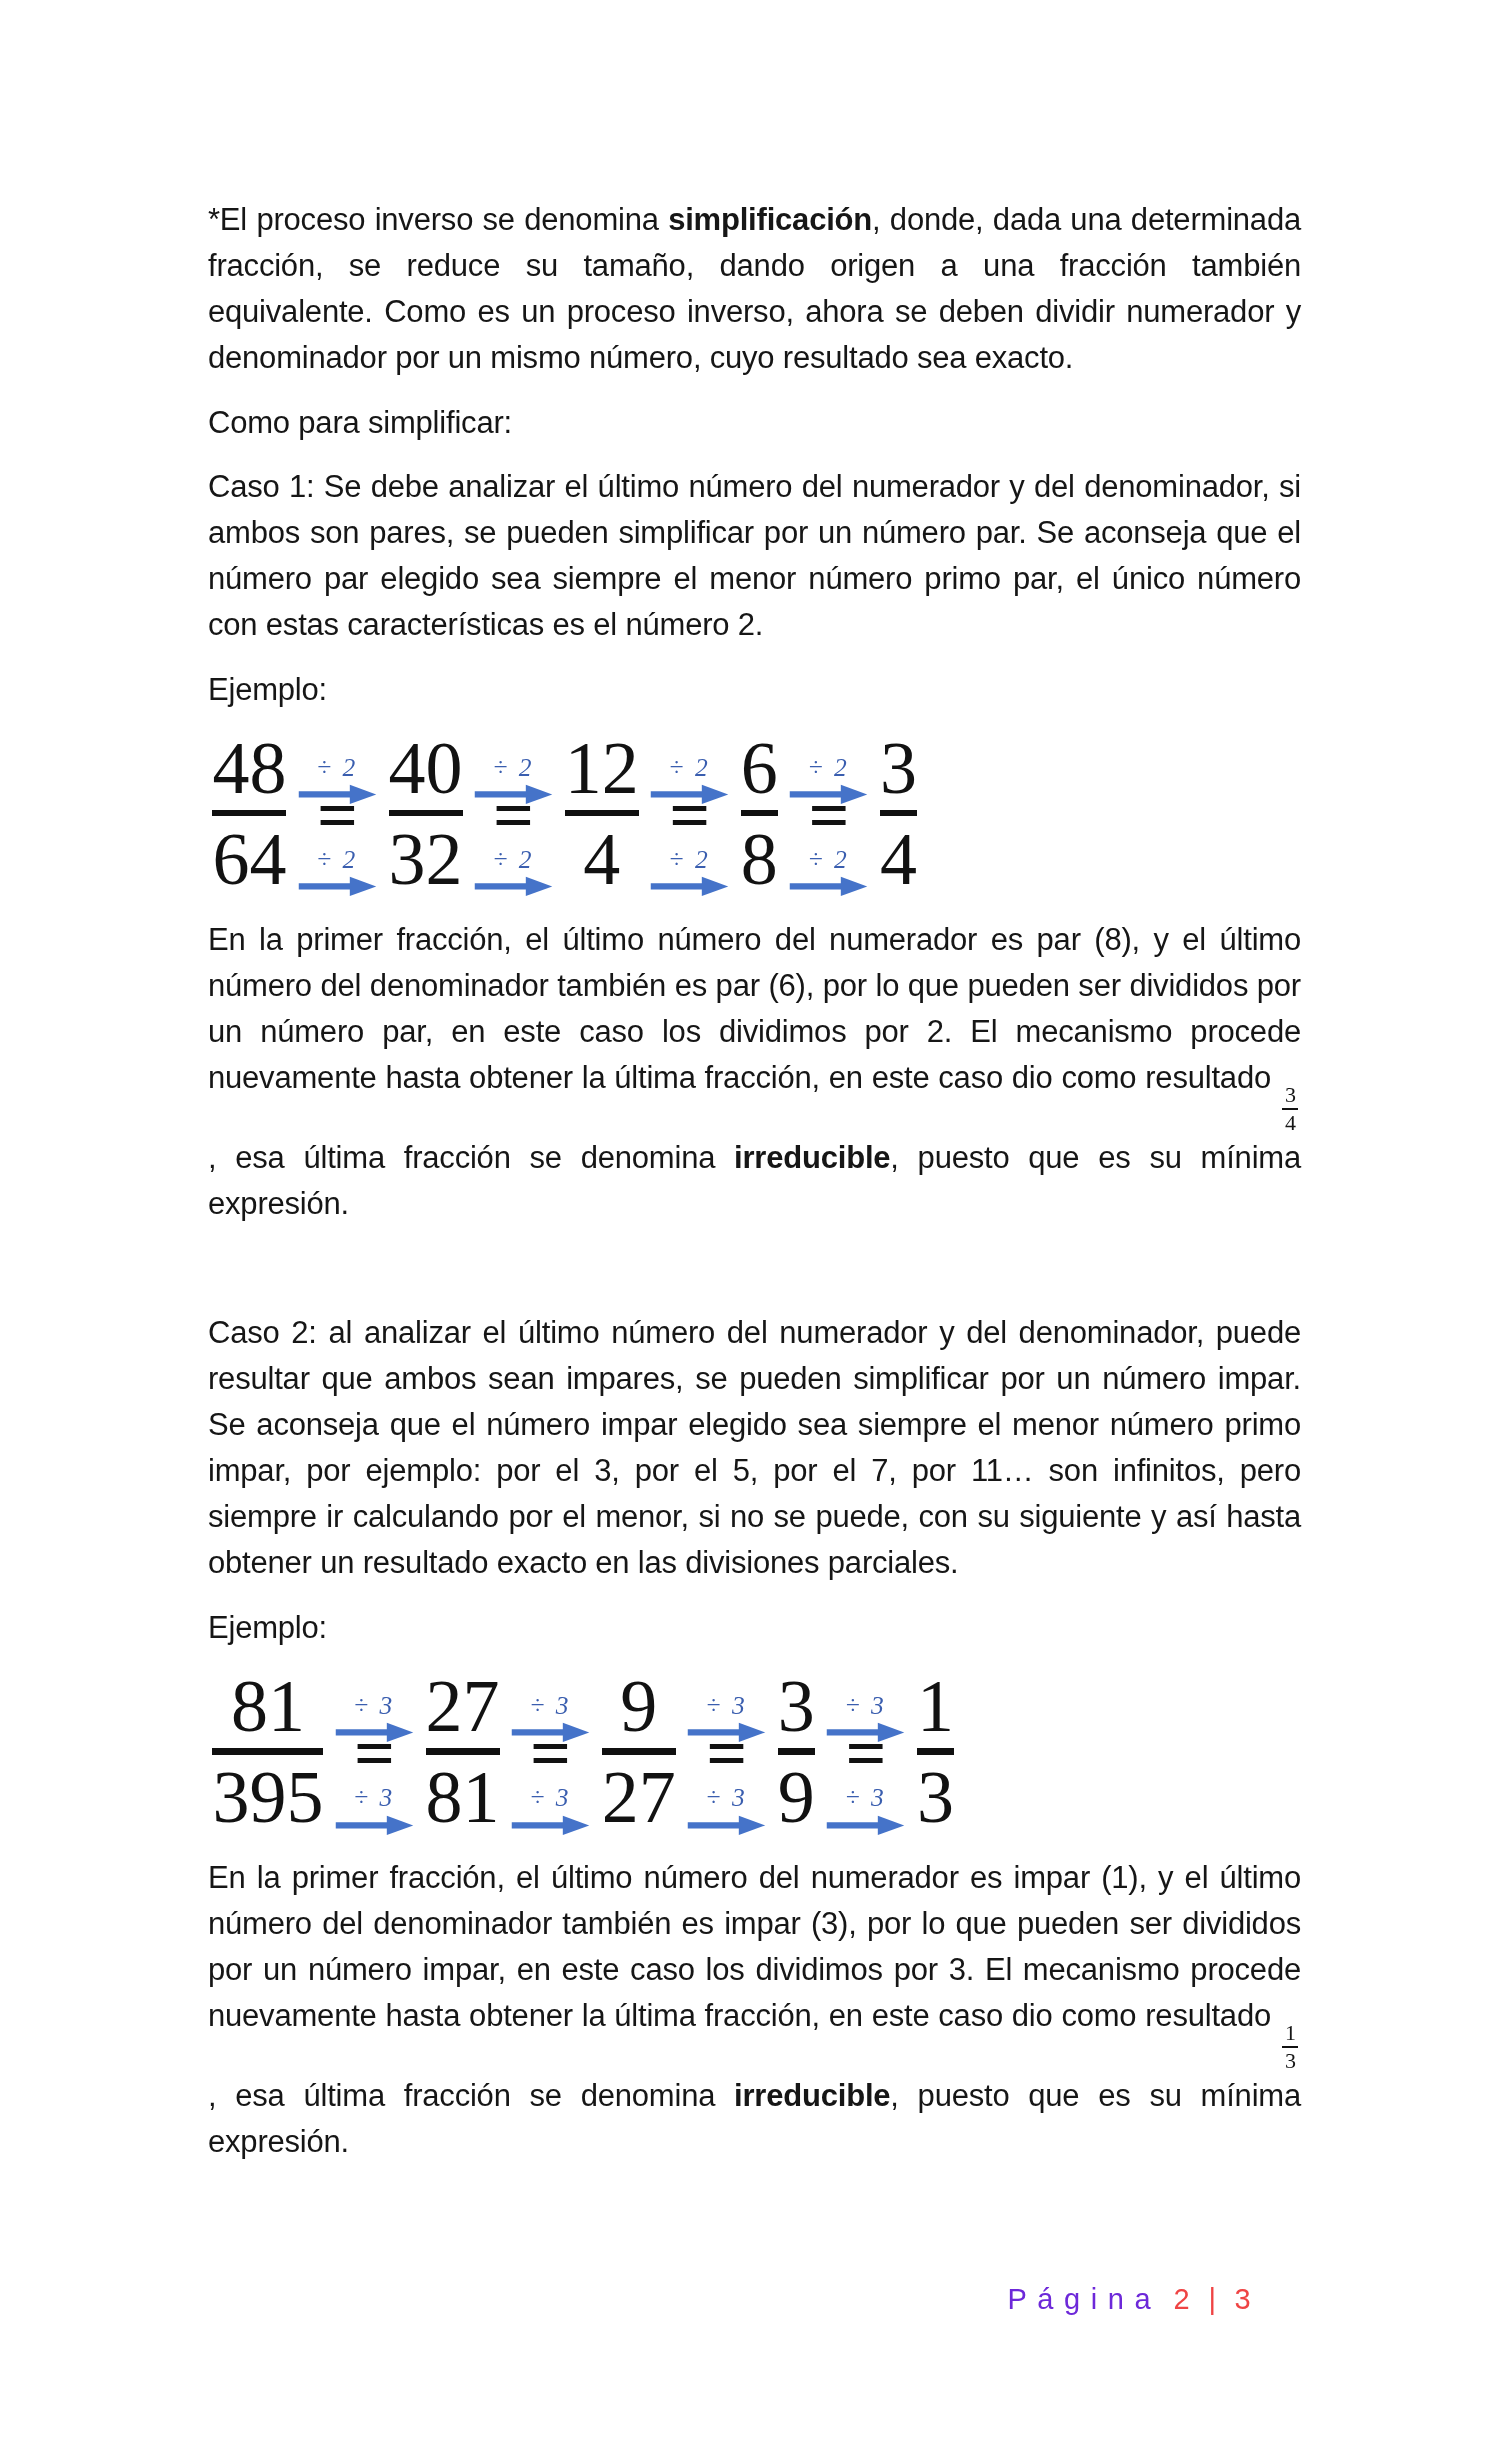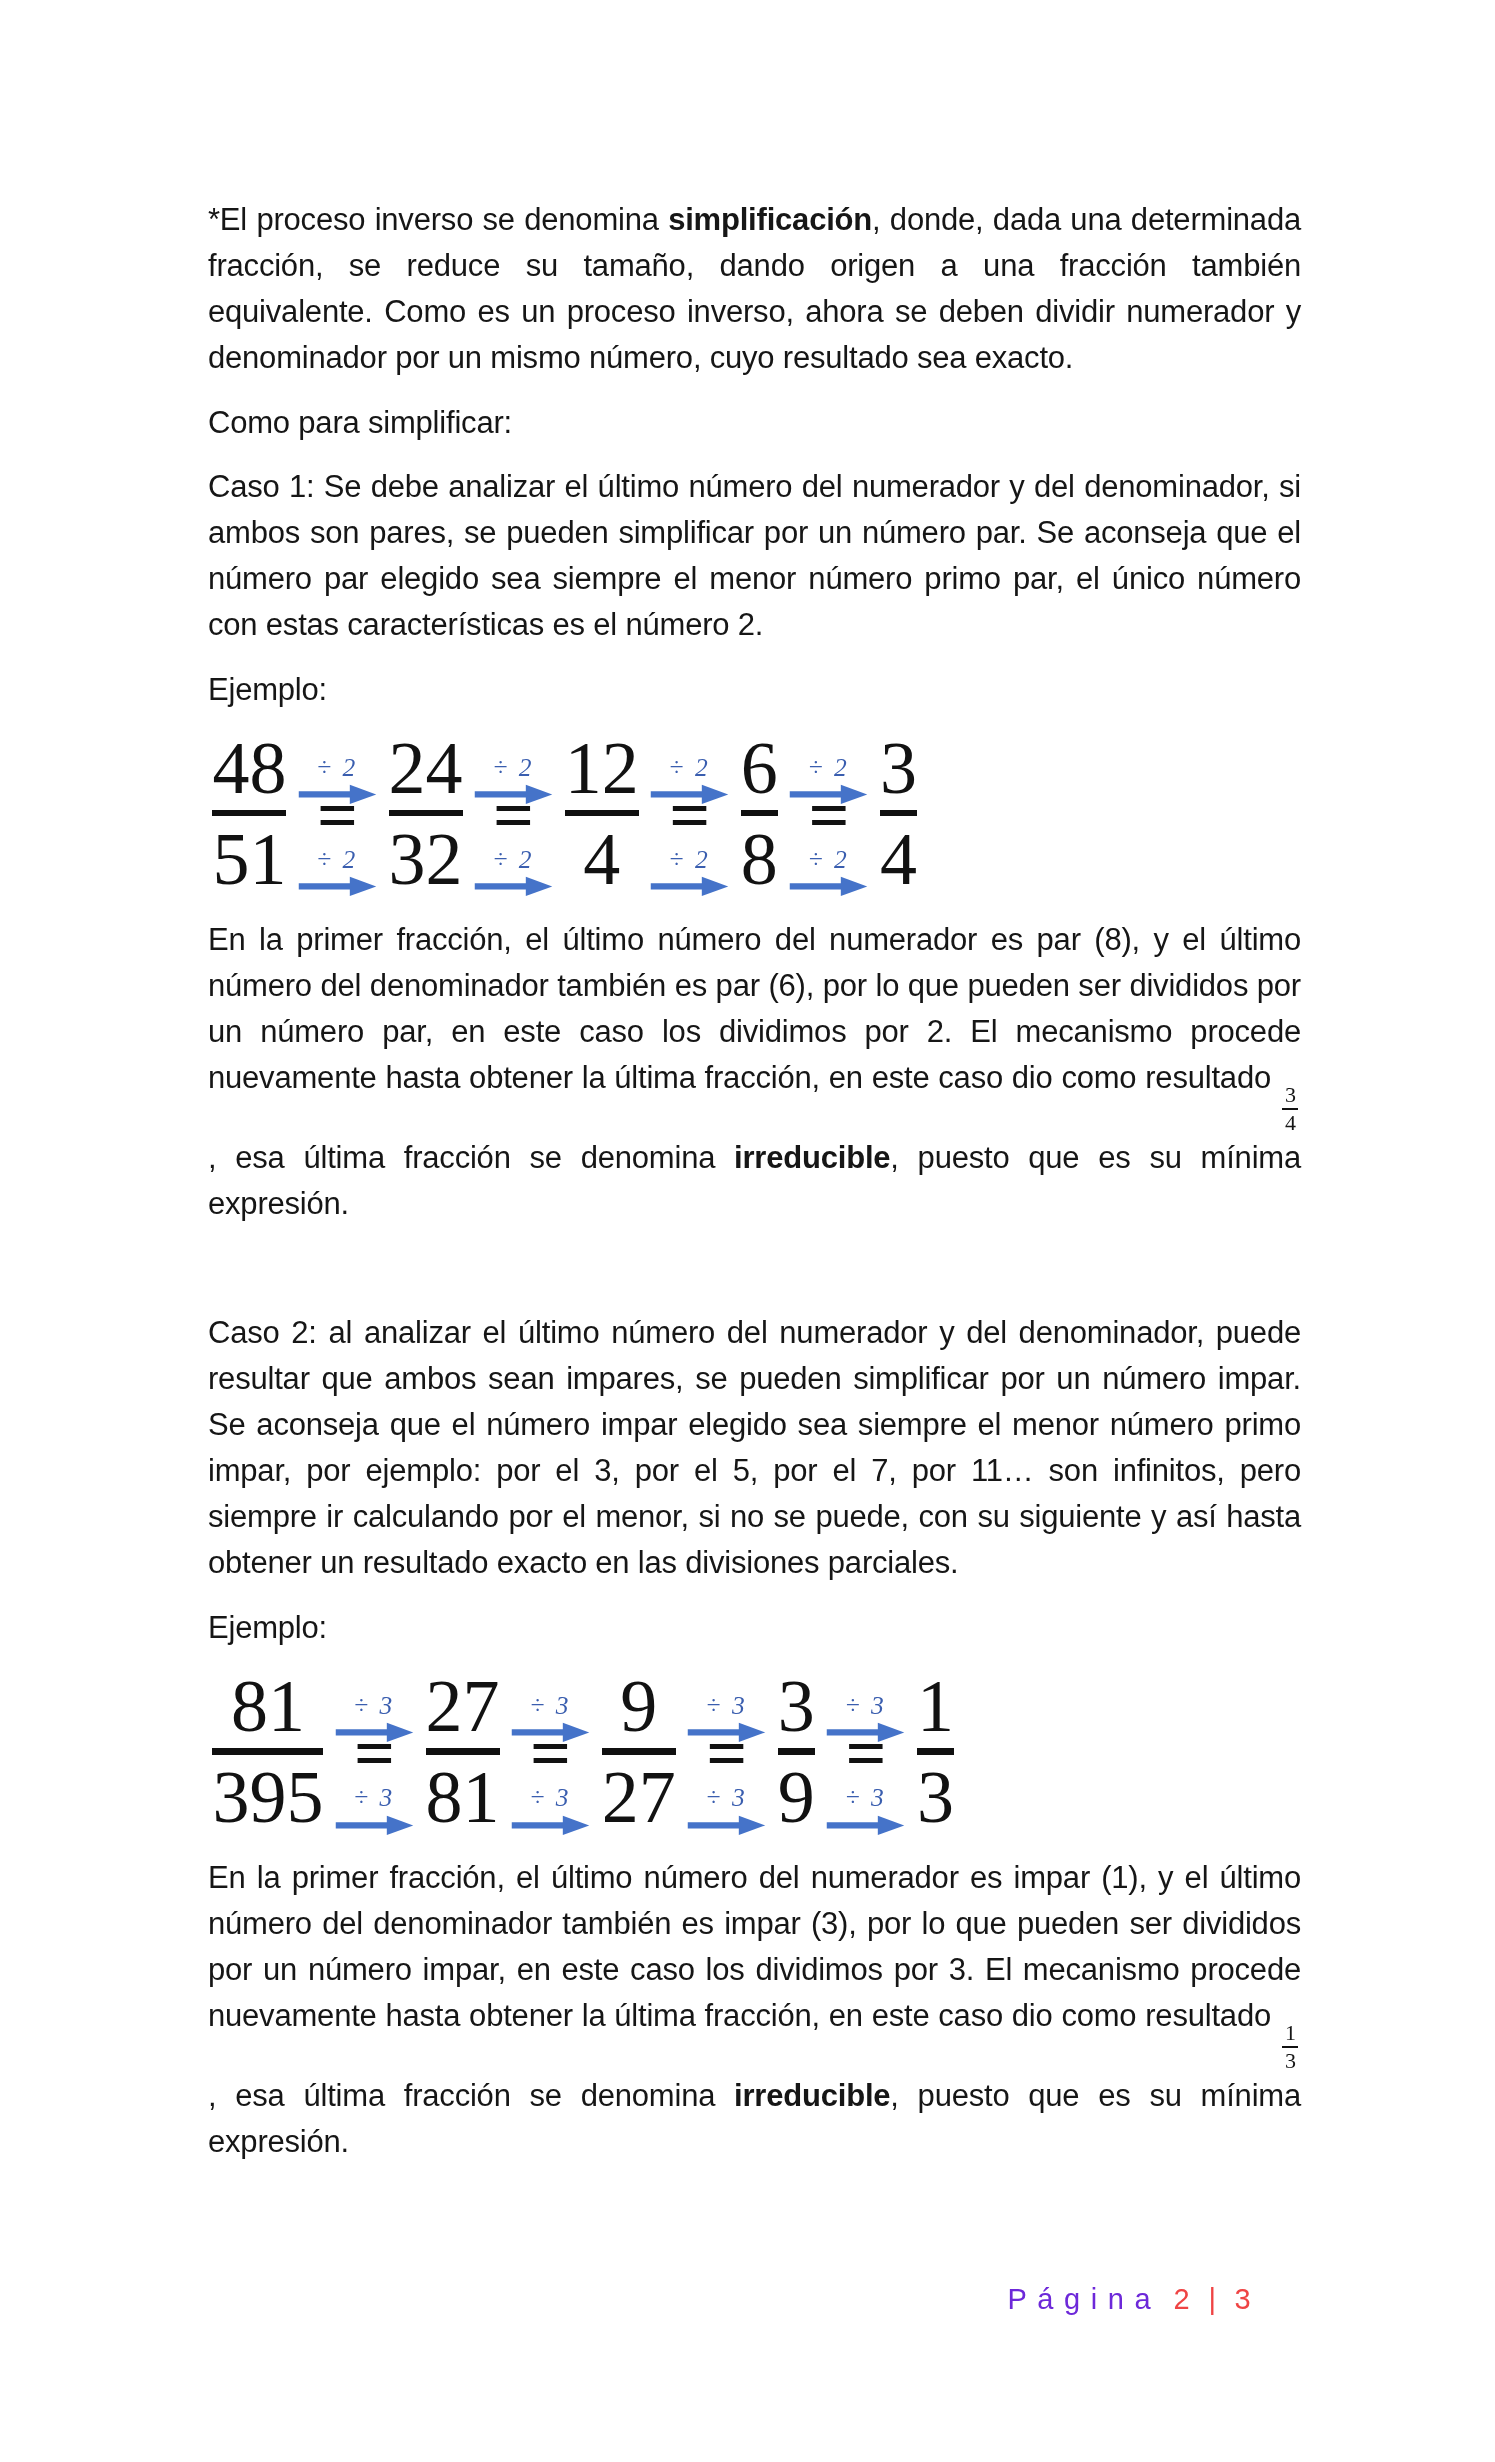--- a/index.html
+++ b/index.html
@@ -91,47 +91,47 @@
     <p class="body">Como para simplificar:</p>
 
     <p class="body"><span class="i">Caso 1</span><span>: Se debe analizar el último número del numerador y del denominador, si ambos </span><span class="i">son pares</span><span>, se pueden simplificar por un </span><span class="i">número par</span><span>. Se aconseja que el número par elegido sea siempre el menor número primo par, el único número con estas características es el número 2.</span></p>
 
     <p class="body">Ejemplo:</p>
 
     <div class="equation">
       <div class="frac">
         <div class="fnum">48</div>
         <div class="fbar"></div>
-        <div class="fden">51</div>
-      </div>
-      <div class="conn">
-        <div class="crow">
-          <div class="clabel">÷ 2</div>
-          <div class="carrow">
-              <svg width="81" height="23" viewBox="0 0 92 26">
-                <line x1="2" y1="14" x2="64" y2="14" stroke="#4573C9" stroke-width="7"></line>
-                <polygon points="60,3 90,14 60,25" fill="#4573C9"></polygon>
-              </svg>
-            </div>
-        </div>
-        <div class="cmid">
-            <span>=</span>
-          </div>
-        <div class="crow">
-          <div class="clabel">÷ 2</div>
-          <div class="carrow">
-              <svg width="81" height="23" viewBox="0 0 92 26">
-                <line x1="2" y1="14" x2="64" y2="14" stroke="#4573C9" stroke-width="7"></line>
-                <polygon points="60,3 90,14 60,25" fill="#4573C9"></polygon>
-              </svg>
-            </div>
-        </div>
-      </div>
-      <div class="frac">
-        <div class="fnum">24</div>
+        <div class="fden">64</div>
+      </div>
+      <div class="conn">
+        <div class="crow">
+          <div class="clabel">÷ 2</div>
+          <div class="carrow">
+              <svg width="81" height="23" viewBox="0 0 92 26">
+                <line x1="2" y1="14" x2="64" y2="14" stroke="#4573C9" stroke-width="7"></line>
+                <polygon points="60,3 90,14 60,25" fill="#4573C9"></polygon>
+              </svg>
+            </div>
+        </div>
+        <div class="cmid">
+            <span>=</span>
+          </div>
+        <div class="crow">
+          <div class="clabel">÷ 2</div>
+          <div class="carrow">
+              <svg width="81" height="23" viewBox="0 0 92 26">
+                <line x1="2" y1="14" x2="64" y2="14" stroke="#4573C9" stroke-width="7"></line>
+                <polygon points="60,3 90,14 60,25" fill="#4573C9"></polygon>
+              </svg>
+            </div>
+        </div>
+      </div>
+      <div class="frac">
+        <div class="fnum">40</div>
         <div class="fbar"></div>
         <div class="fden">32</div>
       </div>
       <div class="conn">
         <div class="crow">
           <div class="clabel">÷ 2</div>
           <div class="carrow">
               <svg width="81" height="23" viewBox="0 0 92 26">
                 <line x1="2" y1="14" x2="64" y2="14" stroke="#4573C9" stroke-width="7"></line>
                 <polygon points="60,3 90,14 60,25" fill="#4573C9"></polygon>

